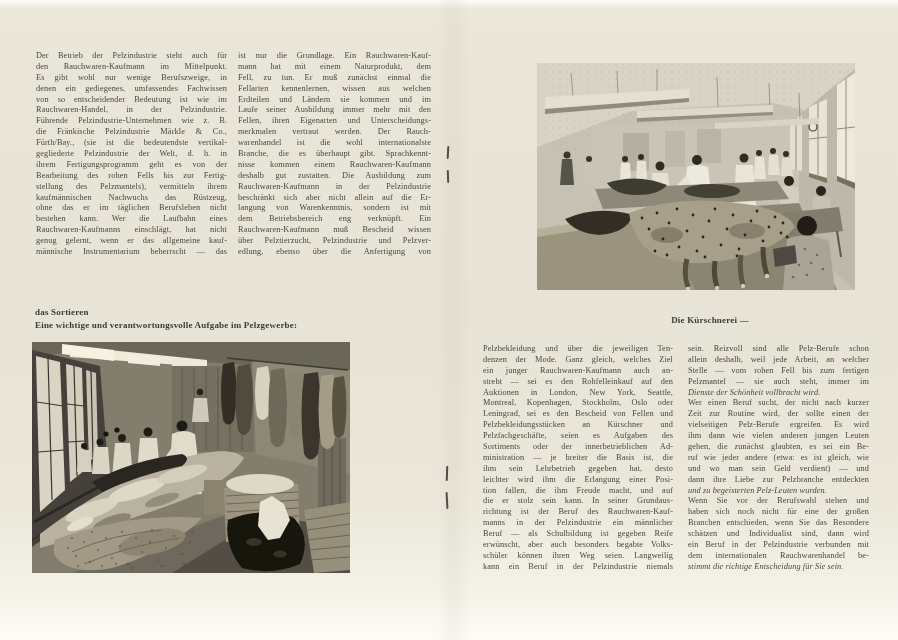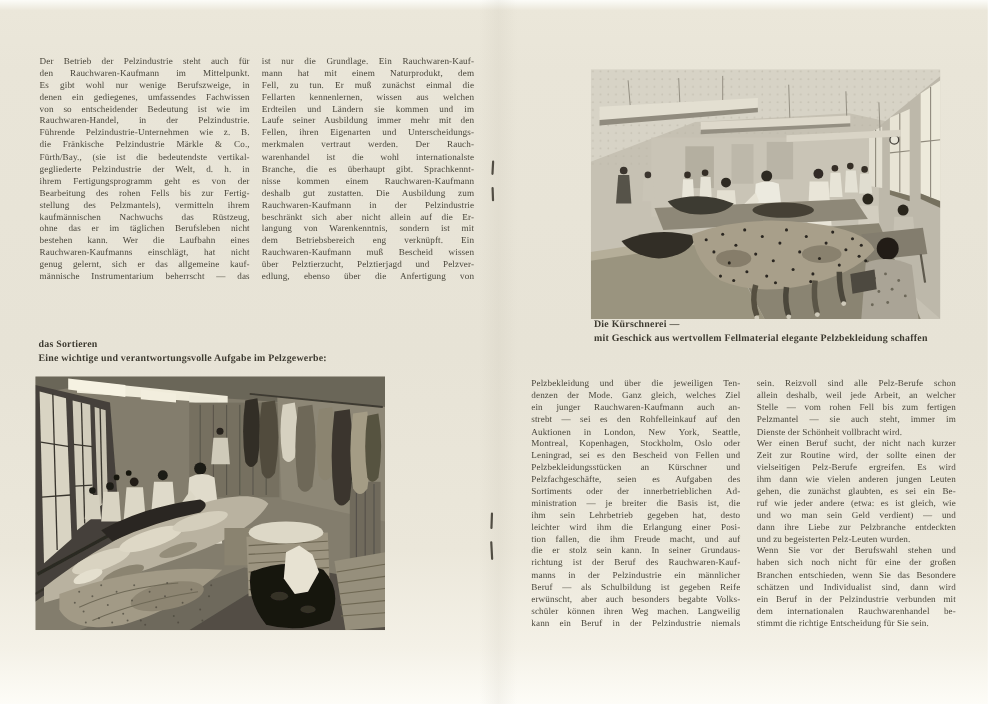--- a/index.html
+++ b/index.html
@@ -7,21 +7,21 @@
   body{
     width:898px;height:640px;position:relative;overflow:hidden;
     background:linear-gradient(180deg,#fcfcf8 0%,#ebe7da 1.5%,#e9e5d8 10%,#e7e3d6 50%,#ebe7da 78%,#f4f1e7 92%,#fdfcf7 100%);
     font-family:"Liberation Serif","DejaVu Serif",serif;color:#4a473c;
   }
   .abs{position:absolute;border-radius:17px;}
   .gutter-shade{position:absolute;left:436px;top:0;width:34px;height:640px;
     background:linear-gradient(90deg,rgba(170,164,148,0) 0%,rgba(170,164,148,0.10) 50%,rgba(170,164,148,0) 100%);}
   .col{position:absolute;font-size:8.3px;line-height:10.9px;letter-spacing:0.1px;color:#4a473c;}
   .col .line{height:10.9px;overflow:hidden;text-align:justify;text-align-last:justify;}
-  .col .line.end{text-align-last:left;}
+  .col .line.end{text-align-last:left;font-style:italic;}
   .caption{position:absolute;font-size:9px;line-height:13px;font-weight:700;letter-spacing:0.2px;color:#3e3b31;}
   .photo{position:absolute;overflow:hidden;}
   .photo svg{display:block;}
   .staple{position:absolute;width:2px;background:#514d43;border-radius:1px;}
 </style>
 </head>
 <body>
 
 <div class="abs" style="left:0;top:0;width:898px;height:640px;">
 
@@ -39,21 +39,21 @@
       <div class="line">die Fränkische Pelzindustrie Märkle &amp; Co.,</div>
       <div class="line">Fürth/Bay., (sie ist die bedeutendste vertikal-</div>
       <div class="line">gegliederte Pelzindustrie der Welt, d. h. in</div>
       <div class="line">ihrem Fertigungsprogramm geht es von der</div>
       <div class="line">Bearbeitung des rohen Fells bis zur Fertig-</div>
       <div class="line">stellung des Pelzmantels), vermitteln ihrem</div>
       <div class="line">kaufmännischen Nachwuchs das Rüstzeug,</div>
       <div class="line">ohne das er im täglichen Berufsleben nicht</div>
       <div class="line">bestehen kann. Wer die Laufbahn eines</div>
       <div class="line">Rauchwaren-Kaufmanns einschlägt, hat nicht</div>
-      <div class="line">genug gelernt, sich er das allgemeine kauf-</div>
+      <div class="line">genug gelernt, wenn er das allgemeine kauf-</div>
       <div class="line">männische Instrumentarium beherrscht — das</div>
     </div>
 
   <div class="col" style="left:238px;top:51px;width:193px;">
 
   <div class="line">ist nur die Grundlage. Ein Rauchwaren-Kauf-</div>
       <div class="line">mann hat mit einem Naturprodukt, dem</div>
       <div class="line">Fell, zu tun. Er muß zunächst einmal die</div>
       <div class="line">Fellarten kennenlernen, wissen aus welchen</div>
       <div class="line">Erdteilen und Ländern sie kommen und im</div>
@@ -62,21 +62,21 @@
       <div class="line">merkmalen vertraut werden. Der Rauch-</div>
       <div class="line">warenhandel ist die wohl internationalste</div>
       <div class="line">Branche, die es überhaupt gibt. Sprachkennt-</div>
       <div class="line">nisse kommen einem Rauchwaren-Kaufmann</div>
       <div class="line">deshalb gut zustatten. Die Ausbildung zum</div>
       <div class="line">Rauchwaren-Kaufmann in der Pelzindustrie</div>
       <div class="line">beschränkt sich aber nicht allein auf die Er-</div>
       <div class="line">langung von Warenkenntnis, sondern ist mit</div>
       <div class="line">dem Betriebsbereich eng verknüpft. Ein</div>
       <div class="line">Rauchwaren-Kaufmann muß Bescheid wissen</div>
-      <div class="line">über Pelztierzucht, Pelztierjagd und Pelzver-</div>
+      <div class="line">über Pelztierzucht, Pelzindustrie und Pelzver-</div>
       <div class="line">edlung, ebenso über die Anfertigung von</div>
     </div>
 
   <div class="caption" style="left:35px;top:306px;width:310px;">
     <div>das Sortieren</div>
     <div>Eine wichtige und verantwortungsvolle Aufgabe im Pelzgewerbe:</div>
   </div>
 
   <div class="photo" style="left:32px;top:342px;width:318px;height:231px;" aria-label="Schwarzweißfoto: Sortierraum — Arbeiter in weißen Kitteln sortieren Felle auf langen Tischen, links Fenster, rechts Weidenkörbe und hängende Felle">
     <svg viewBox="0 0 318 231" width="318" height="231" role="img">
@@ -388,23 +388,22 @@
               <circle cx="286" cy="206" r="1.3"></circle>
               <circle cx="256" cy="214" r="1.3"></circle>
               <circle cx="270" cy="212" r="1.3"></circle>
             </g>
           <path d="M236,186 L258,182 L260,200 L238,204 Z" fill="#4e493f"></path>
         </g>
       </g>
     </svg>
   </div>
 
-  <div class="caption" style="left:540px;top:288px;width:340px;">
+  <div class="caption" style="left:540px;top:314px;width:340px;text-align:center;">
     <div>Die Kürschnerei —</div>
-    <div>mit Geschick aus wertvollem Fellmaterial elegante Pelzbekleidung schaffen</div>
   </div>
 
   <div class="col" style="left:483px;top:344px;width:190px;">
 
   <div class="line">Pelzbekleidung und über die jeweiligen Ten-</div>
       <div class="line">denzen der Mode. Ganz gleich, welches Ziel</div>
       <div class="line">ein junger Rauchwaren-Kaufmann auch an-</div>
       <div class="line">strebt — sei es den Rohfelleinkauf auf den</div>
       <div class="line">Auktionen in London, New York, Seattle,</div>
       <div class="line">Montreal, Kopenhagen, Stockholm, Oslo oder</div>
@@ -414,21 +413,21 @@
       <div class="line">Sortiments oder der innerbetrieblichen Ad-</div>
       <div class="line">ministration — je breiter die Basis ist, die</div>
       <div class="line">ihm sein Lehrbetrieb gegeben hat, desto</div>
       <div class="line">leichter wird ihm die Erlangung einer Posi-</div>
       <div class="line">tion fallen, die ihm Freude macht, und auf</div>
       <div class="line">die er stolz sein kann. In seiner Grundaus-</div>
       <div class="line">richtung ist der Beruf des Rauchwaren-Kauf-</div>
       <div class="line">manns in der Pelzindustrie ein männlicher</div>
       <div class="line">Beruf — als Schulbildung ist gegeben Reife</div>
       <div class="line">erwünscht, aber auch besonders begabte Volks-</div>
-      <div class="line">schüler können ihren Weg machen. Langweilig</div>
+      <div class="line">schüler können ihren Weg seien. Langweilig</div>
       <div class="line">kann ein Beruf in der Pelzindustrie niemals</div>
     </div>
 
   <div class="col" style="left:688px;top:344px;width:181px;">
 
   <div class="line">sein. Reizvoll sind alle Pelz-Berufe schon</div>
       <div class="line">allein deshalb, weil jede Arbeit, an welcher</div>
       <div class="line">Stelle — vom rohen Fell bis zum fertigen</div>
       <div class="line">Pelzmantel — sie auch steht, immer im</div>
       <div class="line end">Dienste der Schönheit vollbracht wird.</div>

